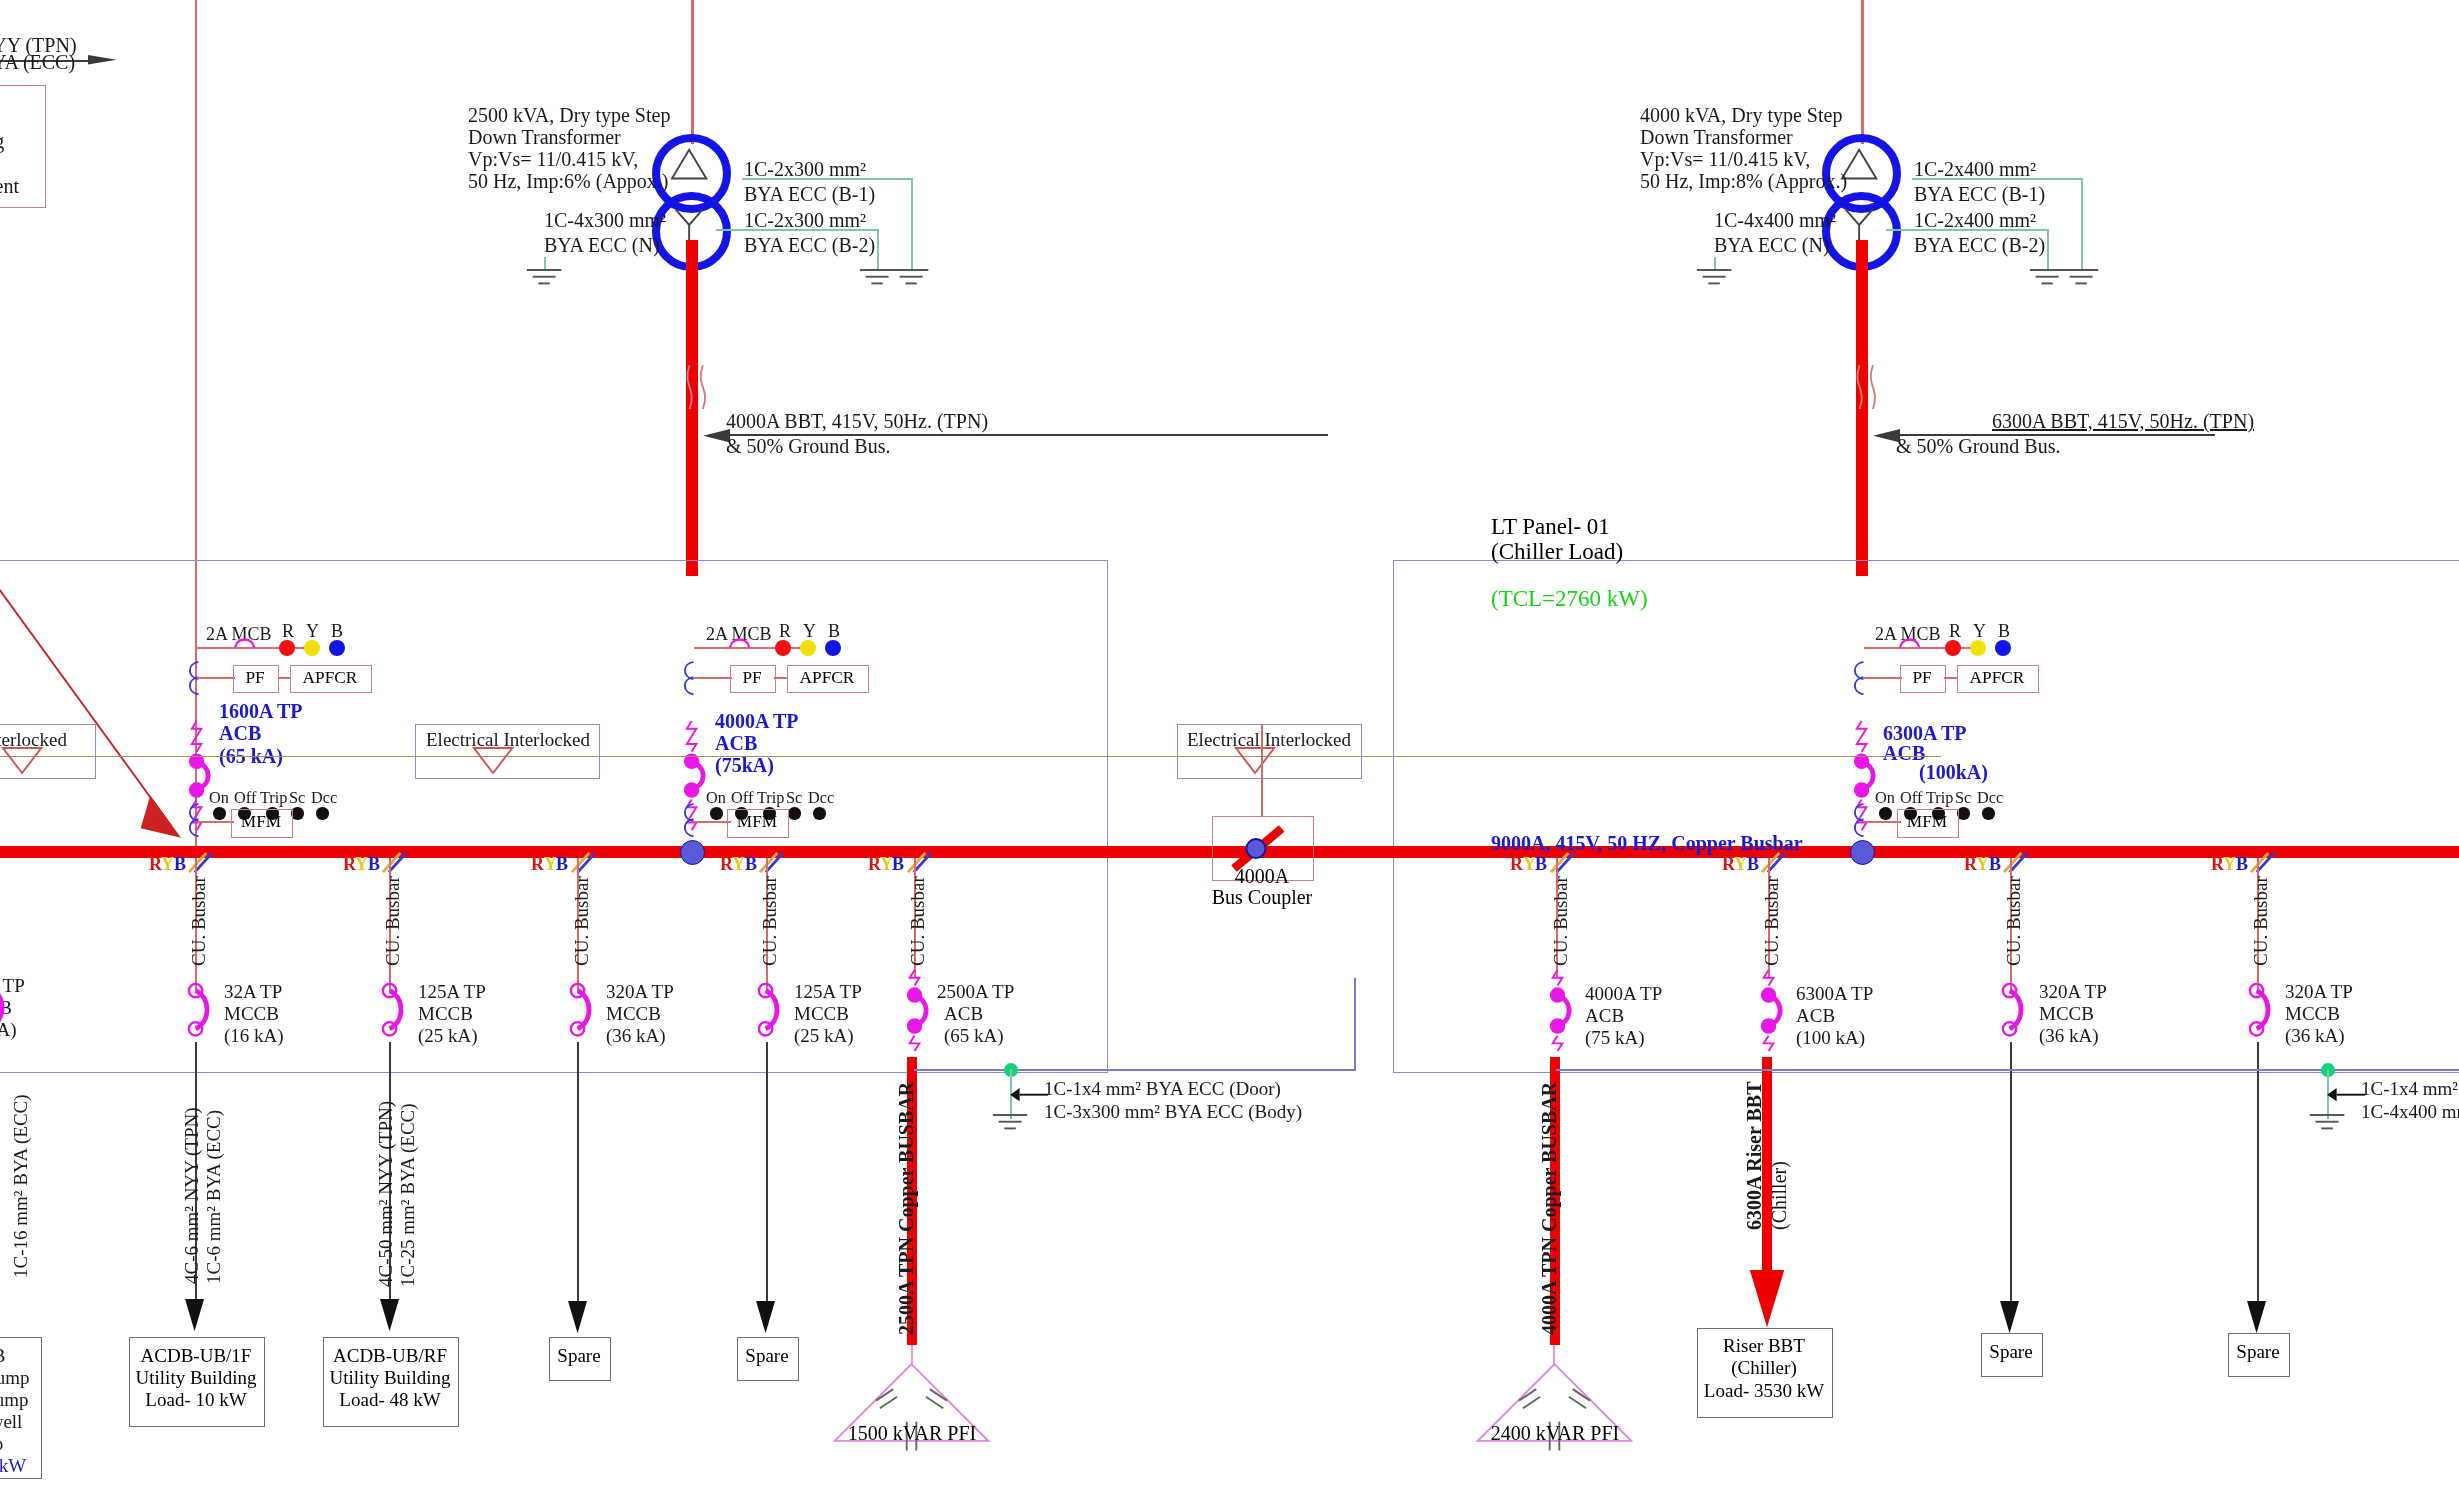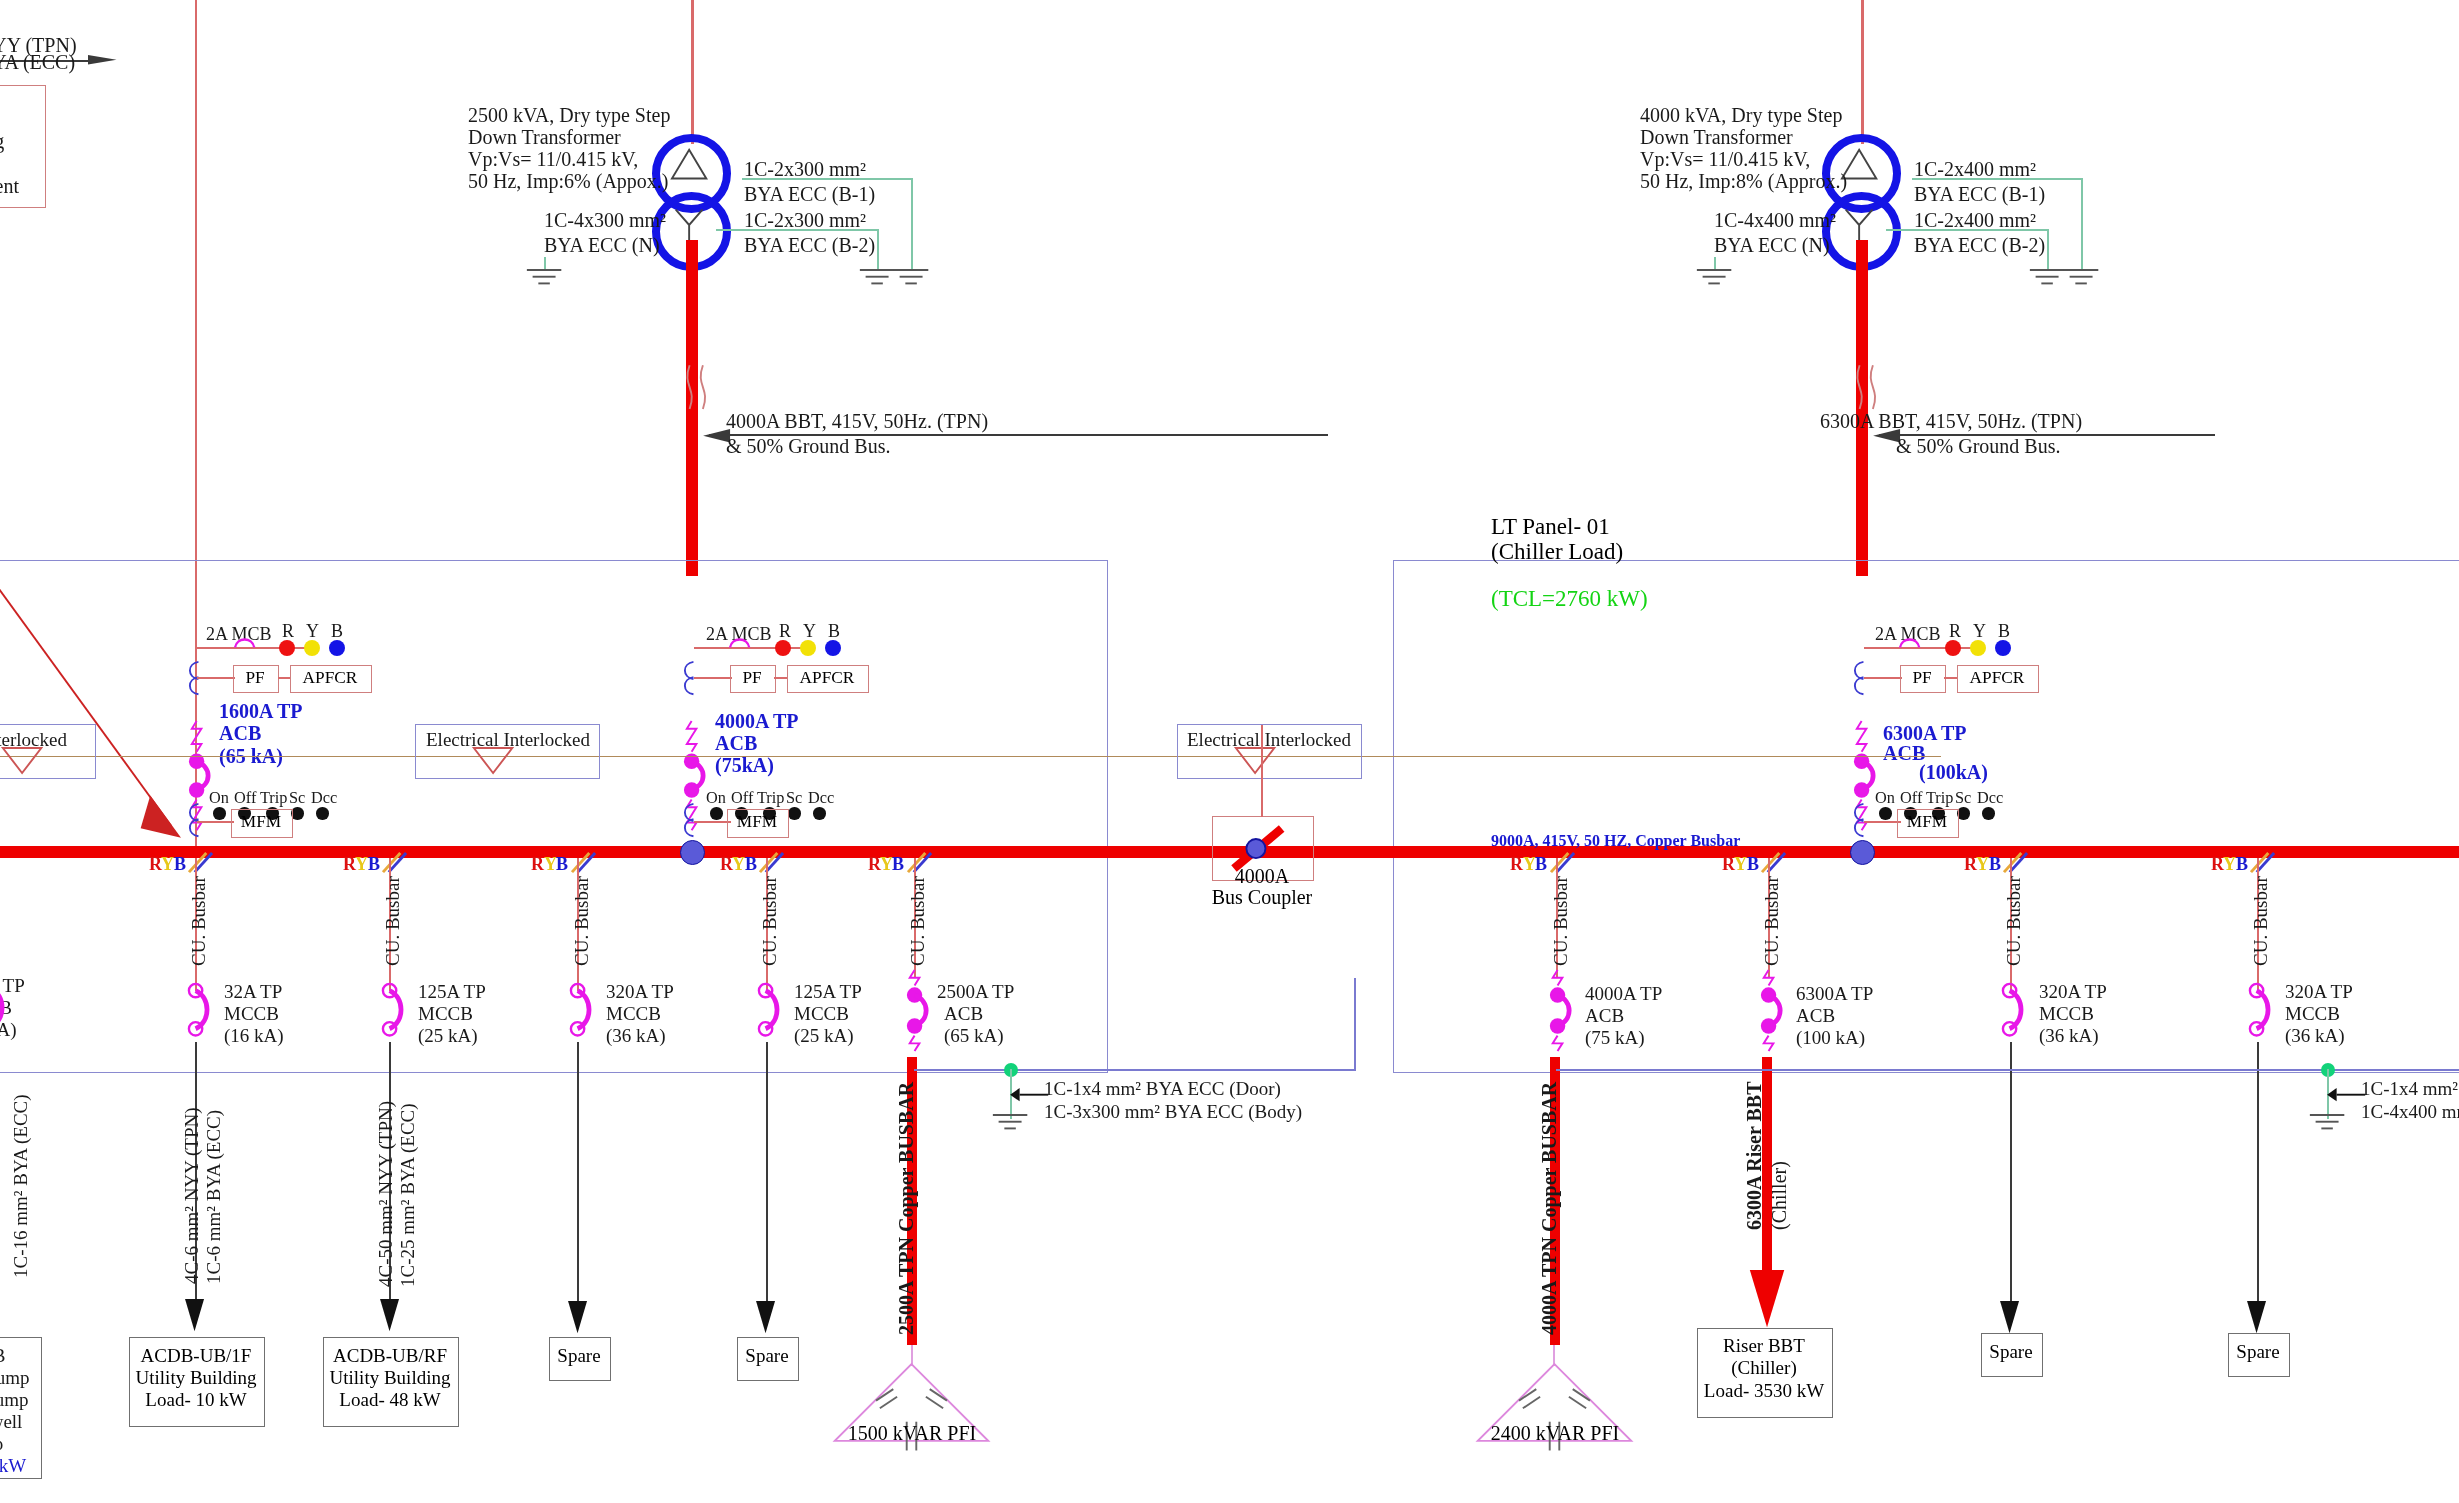--- a/index.html
+++ b/index.html
@@ -163,21 +163,21 @@
   </svg>
 
   <svg width="38" height="86" style="left:1852px;top:365px;" viewBox="0 0 40 90">
     <path d="M8,0 C0,22 16,24 8,46" fill="none" stroke="#cf7f7f" stroke-width="2"></path>
     <path d="M22,0 C14,22 30,24 22,46" fill="none" stroke="#cf7f7f" stroke-width="2"></path>
   </svg>
   <div class="blk" style="left:1879px;top:434px;width:336px;height:1.9px;"></div>
   <svg width="33" height="15.4" style="left:1873px;top:428px;" viewBox="0 0 34 16">
     <polygon points="28,1 0,8 28,15" fill="#3a3a3a"></polygon>
   </svg>
-  <div class="t" style="left:1820px;top:410px;font-size:20px;">6300A BBT, 415V, 50Hz. (TPN)</div>
+  <div class="t" style="left:1992px;top:410px;font-size:20px;text-decoration:underline;">6300A BBT, 415V, 50Hz. (TPN)</div>
   <div class="t" style="left:1896px;top:435px;font-size:20px;">&amp; 50% Ground Bus.</div>
 
   <div class="box blue" style="left:-77px;top:560px;width:1183px;height:511px;"></div>
   <div class="box blue" style="left:1393px;top:560px;width:1086px;height:511px;"></div>
 
   <div class="t red" style="left:1491px;top:513px;font-size:23px;">LT Panel- 01</div>
   <div class="t red" style="left:1491px;top:538px;font-size:23px;">(Chiller Load)</div>
   <div class="t green" style="left:1491px;top:585px;font-size:23px;">(TCL=2760 kW)</div>
 
   <div class="t" style="left:206px;top:624px;font-size:18px;">2A MCB</div>
@@ -356,21 +356,21 @@
     <polygon points="3,2 43,2 23,28" fill="none" stroke="#cc5555" stroke-width="2"></polygon>
   </svg>
 
   <div class="box blue" style="left:1177px;top:724px;width:183px;height:53px;"></div>
   <div class="t" style="left:1187px;top:729px;font-size:19px;">Electrical Interlocked</div>
   <svg width="48" height="31" style="left:1233px;top:746px;" viewBox="0 0 50 32">
     <polygon points="3,2 43,2 23,28" fill="none" stroke="#cc5555" stroke-width="2"></polygon>
   </svg>
 
   <div class="redbus" style="left:-77px;top:846px;width:2536px;height:11.5px;"></div>
-  <div class="t bluebold" style="left:1491px;top:832px;font-size:16px;">9000A, 415V, 50 HZ, Copper Busbar</div>
+  <div class="t bluebold" style="left:1491px;top:832px;font-size:20px;">9000A, 415V, 50 HZ, Copper Busbar</div>
 
   <div class="dot" style="left:680px;top:840px;width:23px;height:23px;background:#5a5ad8;border:1.9px solid #1414a0;"></div>
   <div class="dot" style="left:1850px;top:840px;width:23px;height:23px;background:#5a5ad8;border:1.9px solid #1414a0;"></div>
 
   <div class="box red" style="left:1212px;top:816px;width:100px;height:63px;"></div>
   <svg width="77" height="61" style="left:1226px;top:819px;" viewBox="0 0 80 64">
     <line x1="8" y1="52" x2="58" y2="10" stroke="#ee0000" stroke-width="9"></line>
     <circle cx="31" cy="31" r="10" fill="#5a5ad8" stroke="#1414a0" stroke-width="2"></circle>
   </svg>
   <div class="lbl-center bluebold" style="left:1212px;top:865px;width:100px;font-size:20px;">4000A</div>

